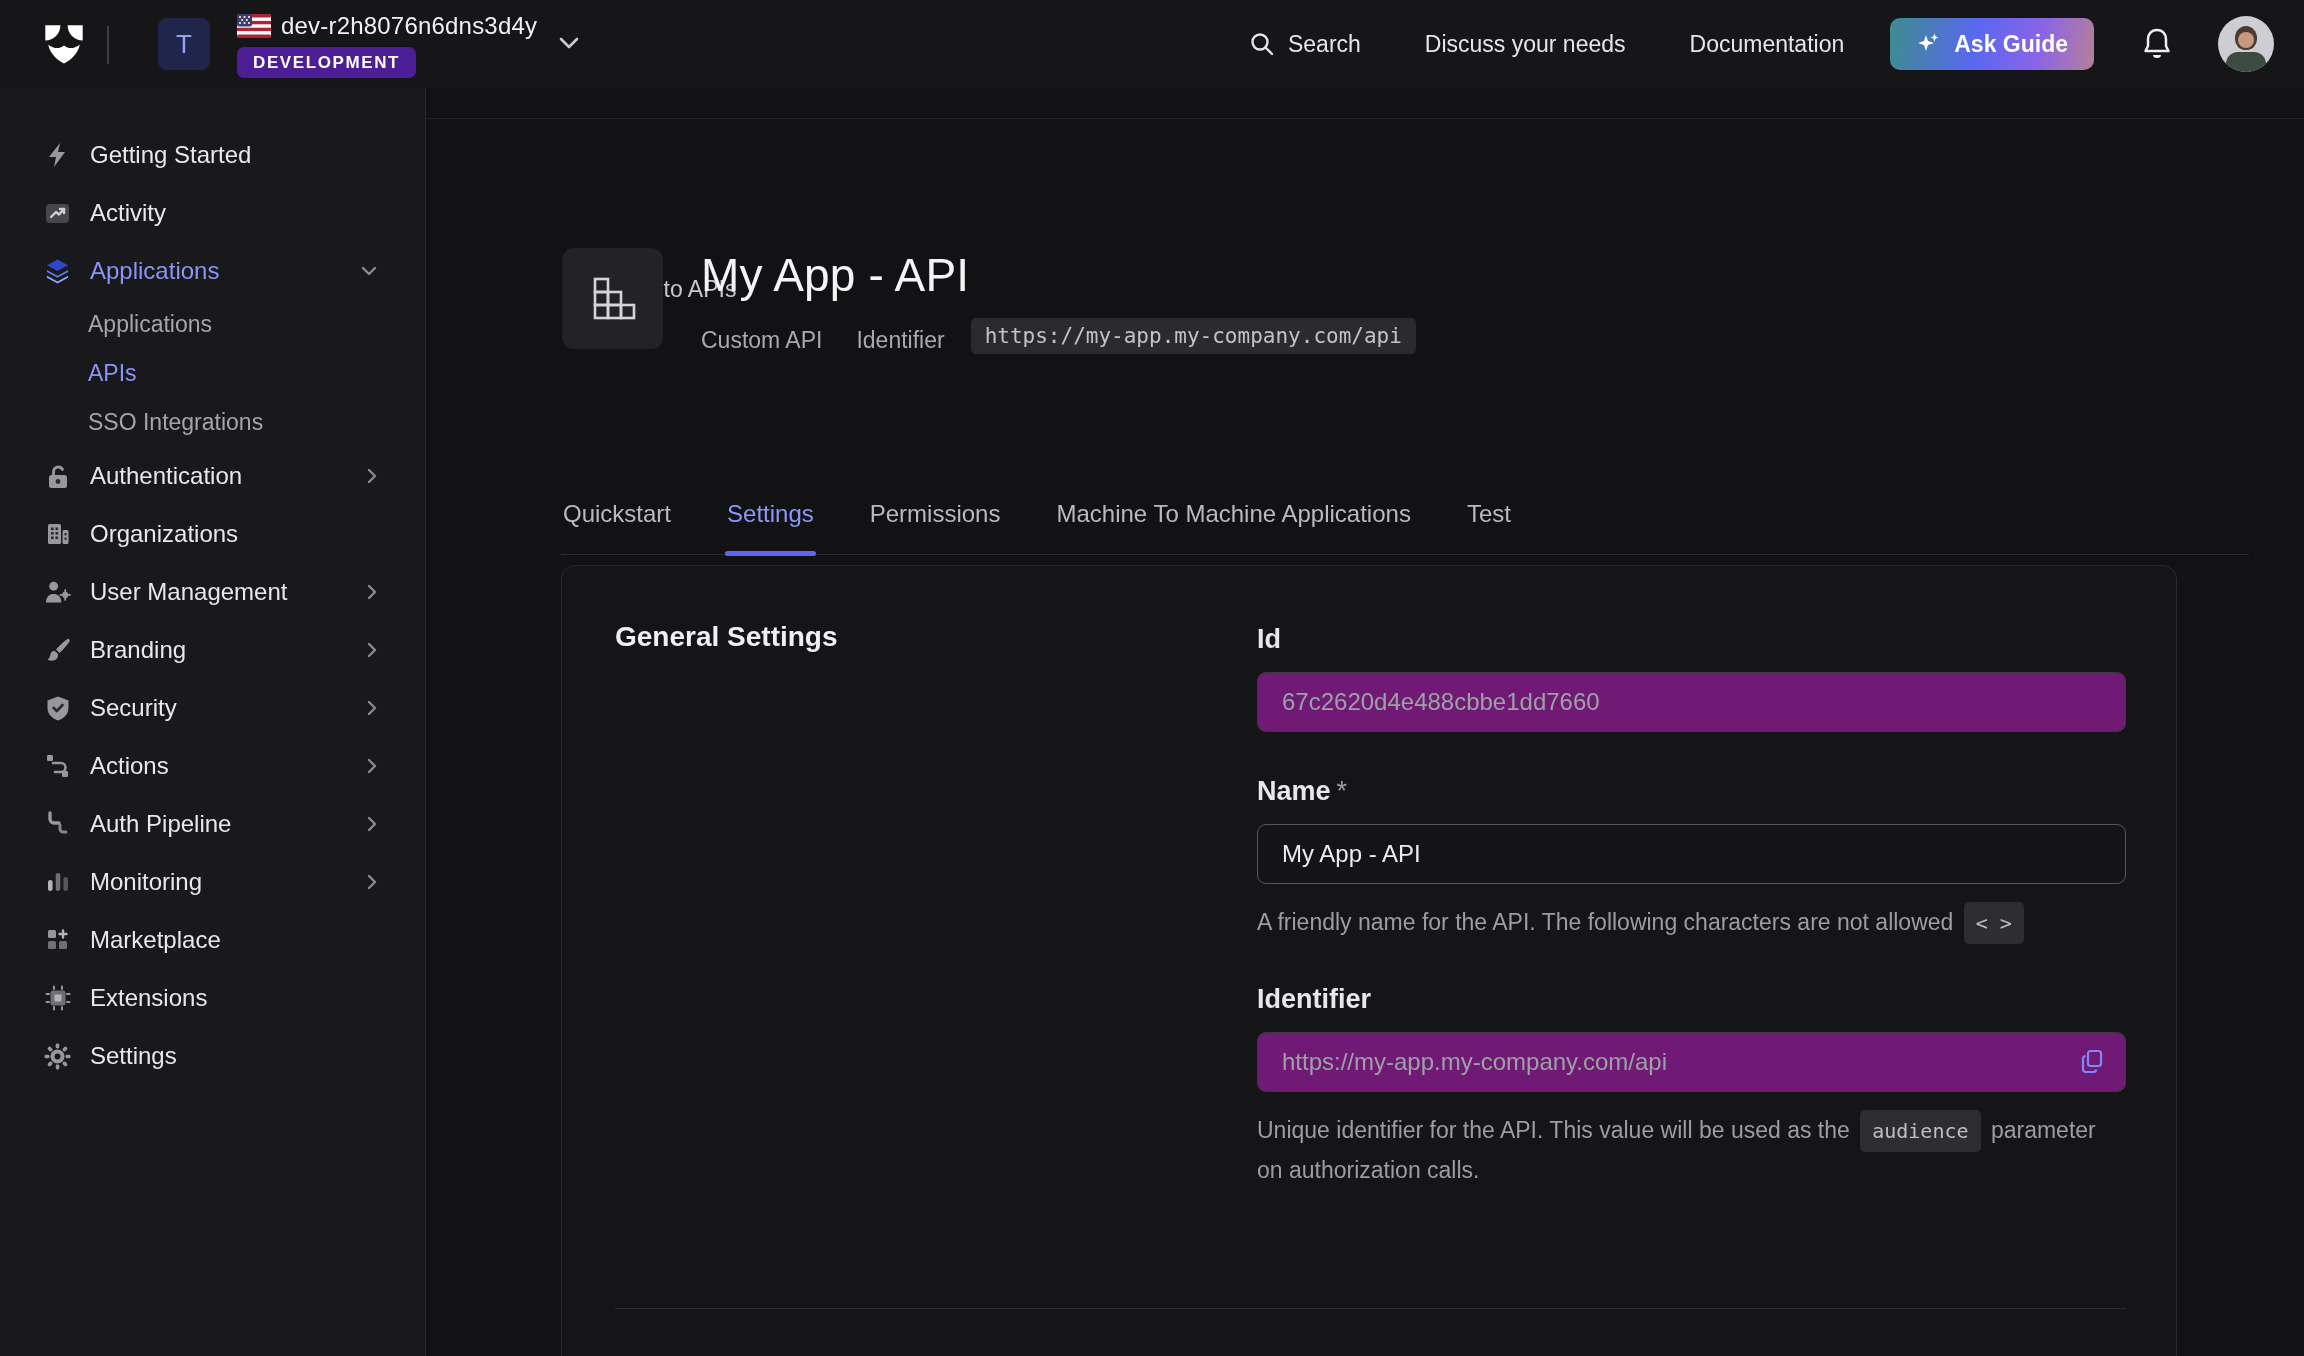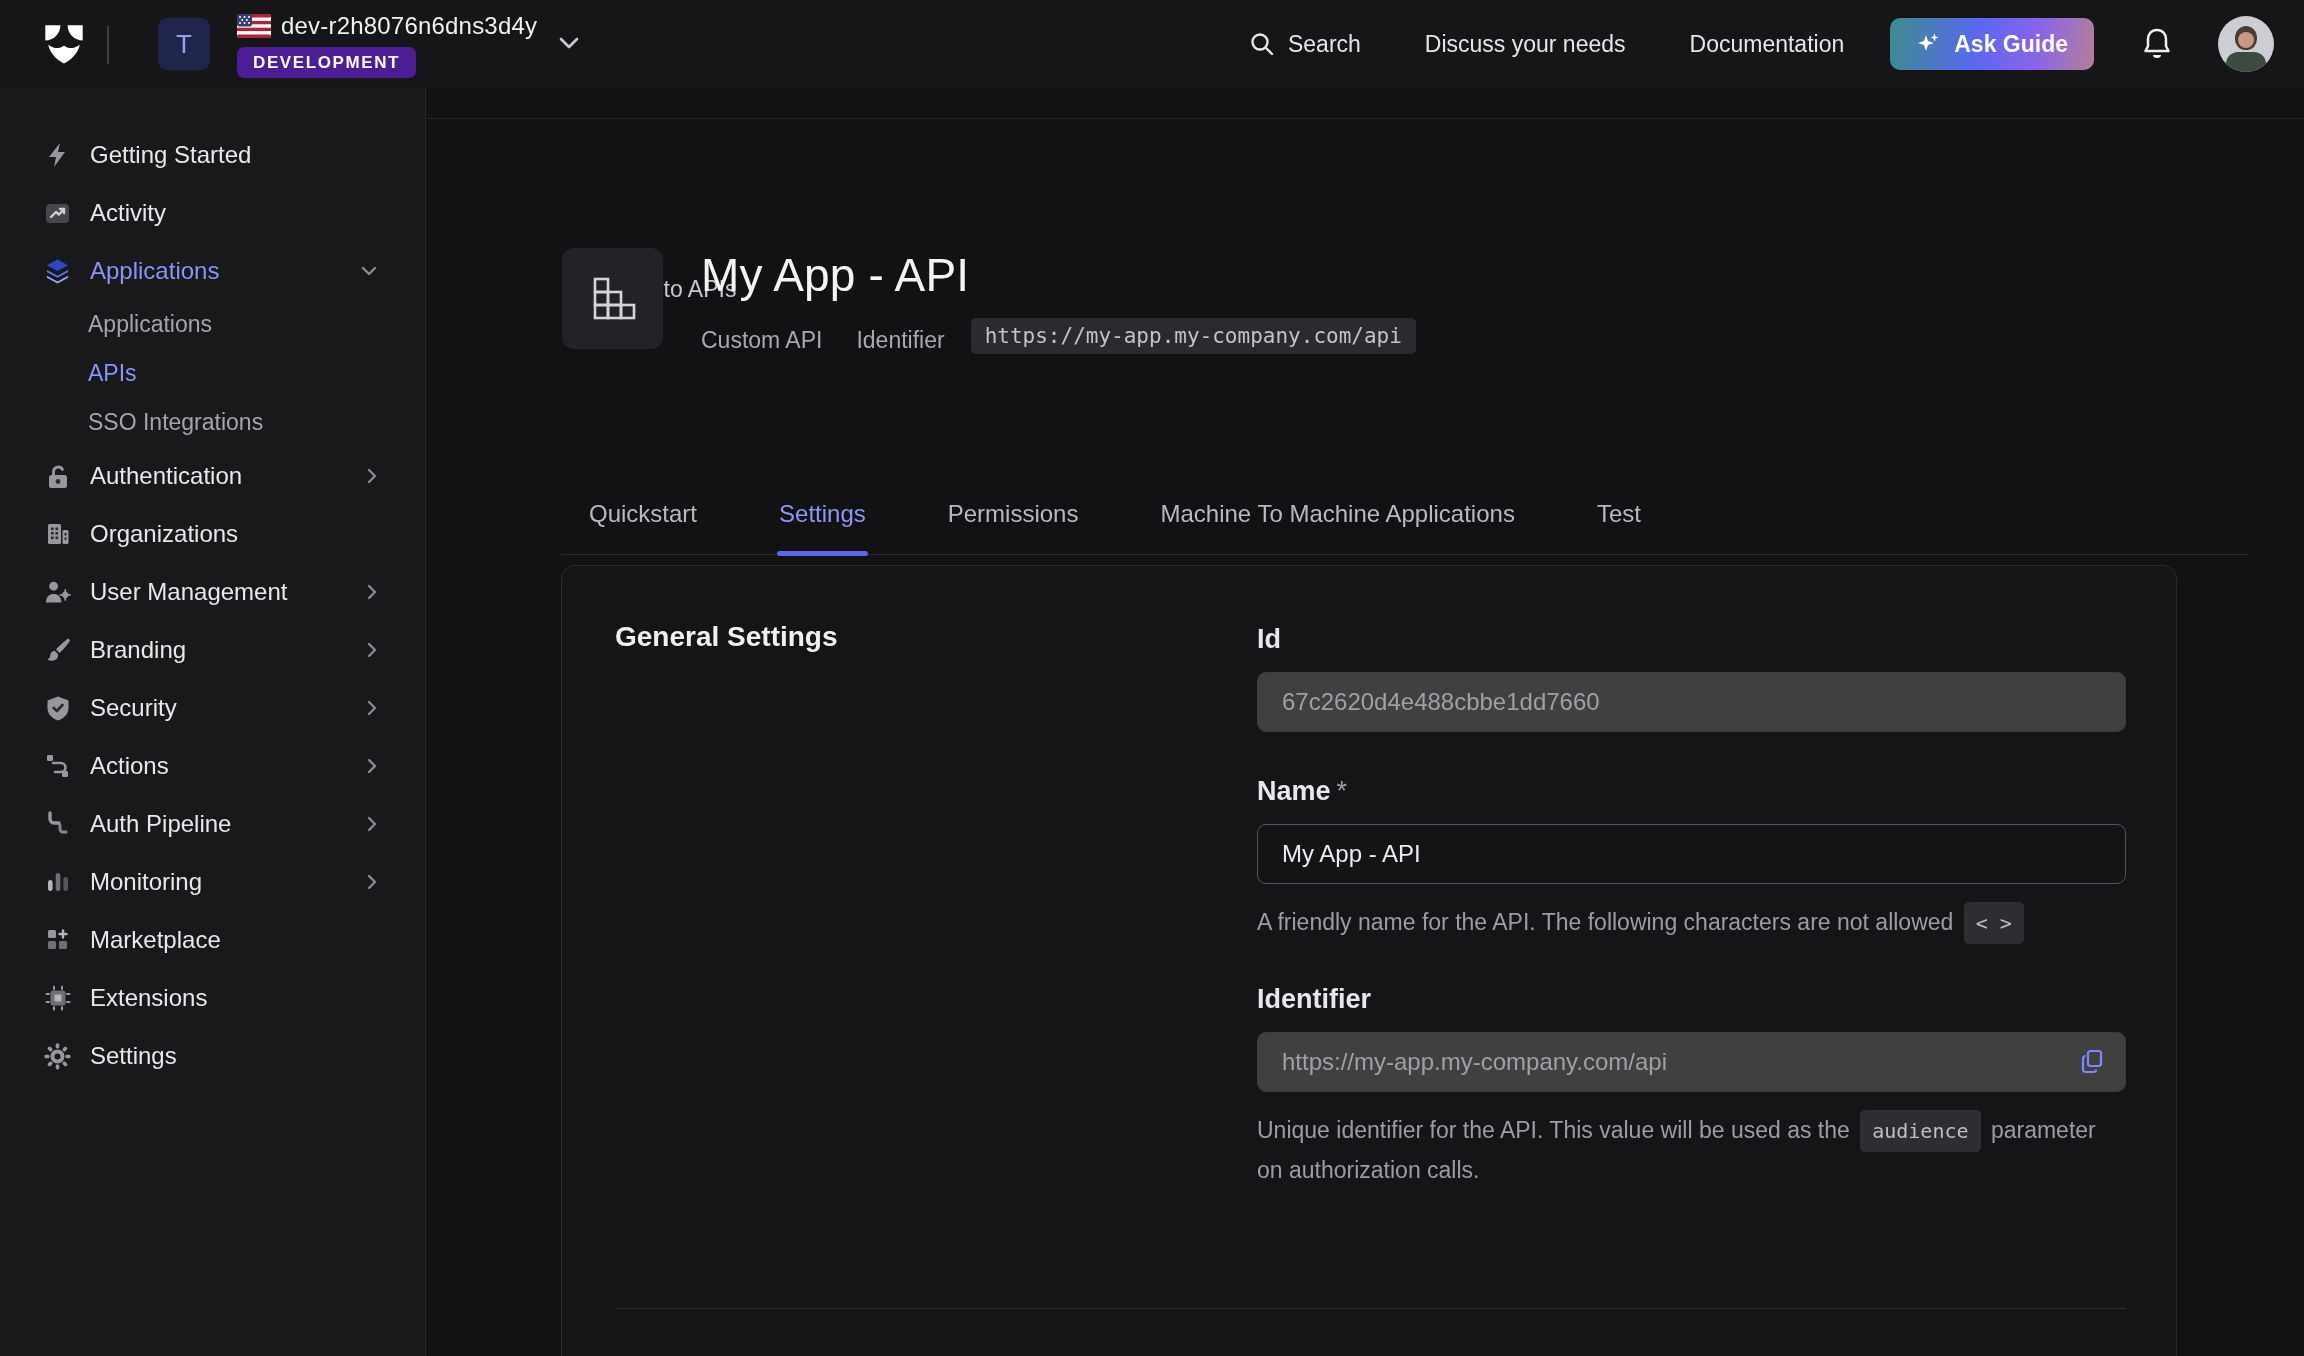--- a/index.html
+++ b/index.html
@@ -47,31 +47,31 @@
 
   .api-header { position:absolute; top:160px; left:135px; display:flex; gap:38px; }
   .api-icon-box { width:101px; height:101px; border-radius:12px; background:#232327; display:flex; align-items:center; justify-content:center; }
   .api-title { font-size:46px; font-weight:500; color:#f4f4f6; letter-spacing:.2px; }
   .api-subrow { display:flex; align-items:flex-end; gap:26px; margin-top:16px; }
   .api-type { color:#a8a8b0; font-size:23px; }
   .api-id-label { color:#a8a8b0; font-size:23px; margin-left:8px; }
   .api-id-chip { background:#2b2b2f; border-radius:5px; padding:6px 14px; font-family:"DejaVu Sans Mono", monospace; font-size:21px; color:#c2c2c8; }
 
   .tabs { position:absolute; top:400px; left:134px; width:1688px; border-bottom:1px solid #2b2b2f; display:flex; gap:52px; }
-  .tab { position:relative; padding:12px 2px 26px; font-size:24px; color:#b9b9c0; cursor:pointer; white-space:nowrap;margin-left:26px; }
+  .tab { position:relative; padding:12px 2px 26px; font-size:24px; color:#b9b9c0; cursor:pointer; white-space:nowrap; }
   .tab.active { color:#8e96f7; }
   .tab.active::after { content:""; position:absolute; left:0; right:0; bottom:-2px; height:5px; border-radius:3px; background:#5e66ee; }
 
   .card { position:absolute; top:477px; left:134px; width:1616px; height:1000px; background:#151518; border:1px solid #2b2b2f; border-radius:14px; }
   .section-title { position:absolute; top:55px; left:53px; font-size:28px; font-weight:600; color:#f0f0f3; }
   .form-col { position:absolute; top:58px; left:695px; width:869px; }
   .f-label { font-size:27px; font-weight:600; color:#e8e8ec; }
   .f-label .req { color:#9c9ca4; font-weight:400; margin-left:6px; }
   .f-input { margin-top:17px; width:869px; height:60px; border-radius:9px; padding:0 24px; font-size:24px; font-family:inherit; outline:none; }
-  .f-input.disabled { background:#404040; border:1px solid #3a3a3f; color:#9fa0a7;padding-left:24px; }
+  .f-input.disabled { background:#701a75; border:1px solid #3a3a3f; color:#9fa0a7;padding-left:24px; }
   .f-input.editable { background:#141417; border:1px solid #55555d; color:#ececf0; }
   .f-help { margin-top:18px; font-size:23px; color:#9c9ca4; line-height:36px; }
   .help-chip { display:inline-block; background:#2d2d32; border-radius:5px; padding:3px 12px; font-family:"DejaVu Sans Mono", monospace; font-size:20px; color:#bfbfc6; margin:0 4px; }
   .gap44 { height:44px; } .gap40 { height:40px; }
   .input-wrap { position:relative; width:869px; }
   .copy-btn { position:absolute; right:20px; top:32px; cursor:pointer; display:flex; }
   .card-divider { position:absolute; top:742px; left:53px; width:1511px; height:1px; background:#2e2e33; }
 </style>
 </head>
 <body>

